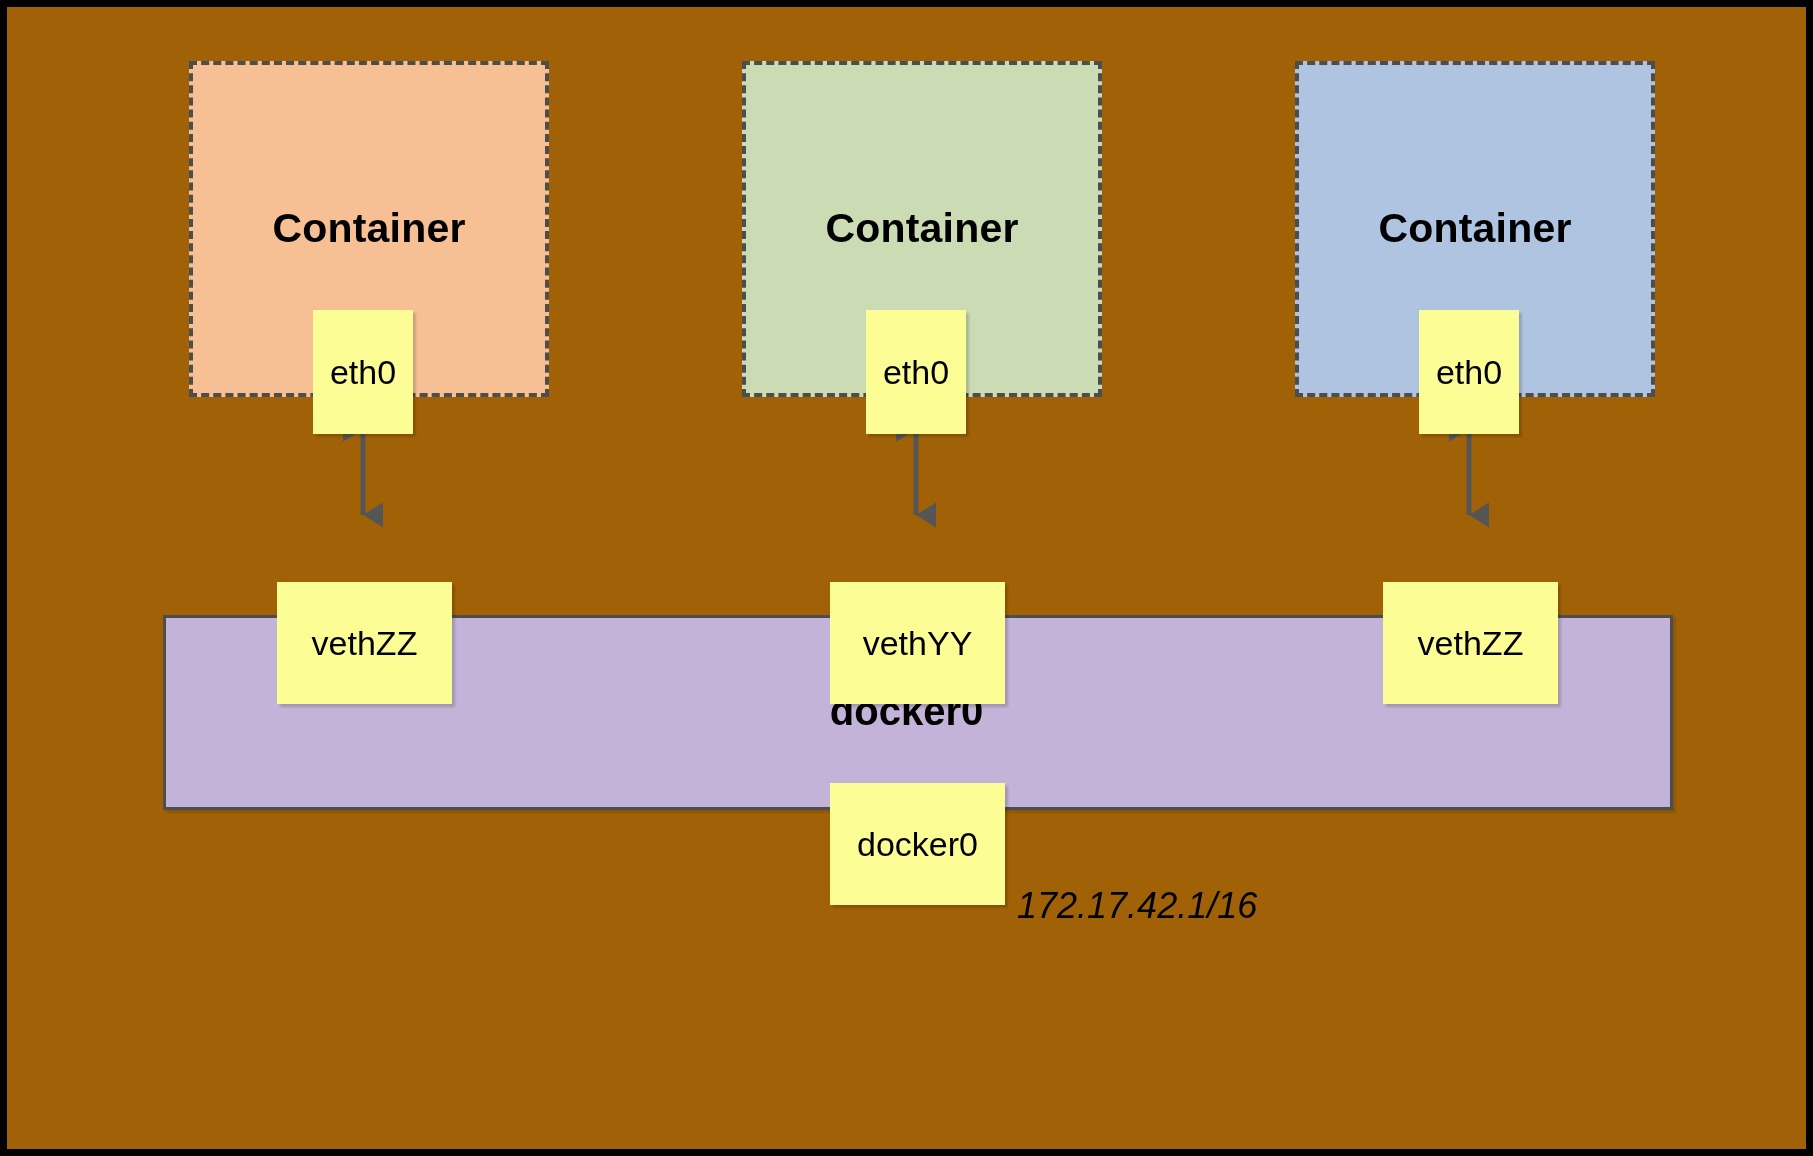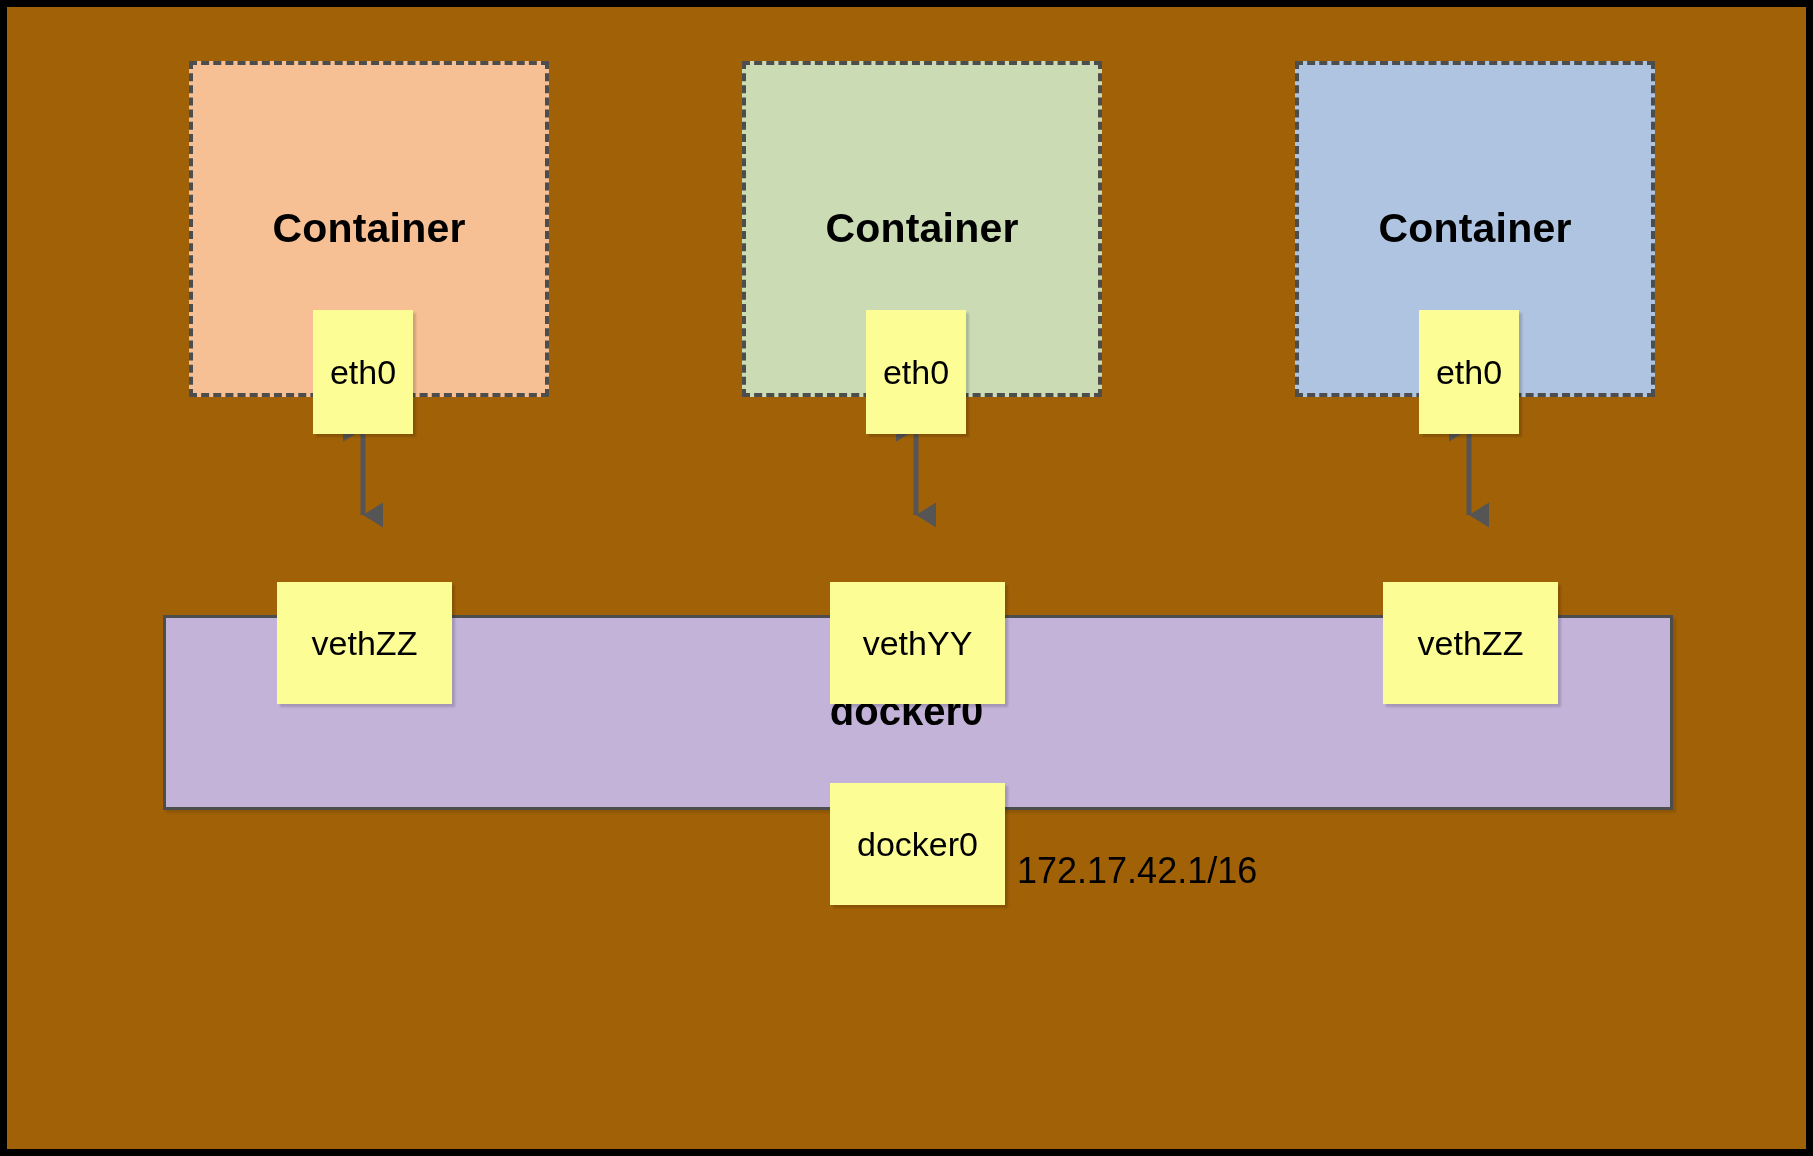--- a/index.html
+++ b/index.html
@@ -156,17 +156,17 @@
     </div>
 
     <div class="iface-box" style="left:1376px; top:540px; width:175px; height:122px;">
       <span>vethZZ</span>
     </div>
 
     <div class="iface-box" style="left:823px; top:741px; width:175px; height:122px;">
       <span>docker0</span>
     </div>
 
-    <div class="free-text" id="ip-label" style="left:1010px; top:843px;">172.17.42.1/16</div>
+    <div class="free-text" id="ip-label" style="left:1010px; top:878px;font-style:italic;">172.17.42.1/16</div>
 
 
   </div>
 </div>
 
 </body></html>

